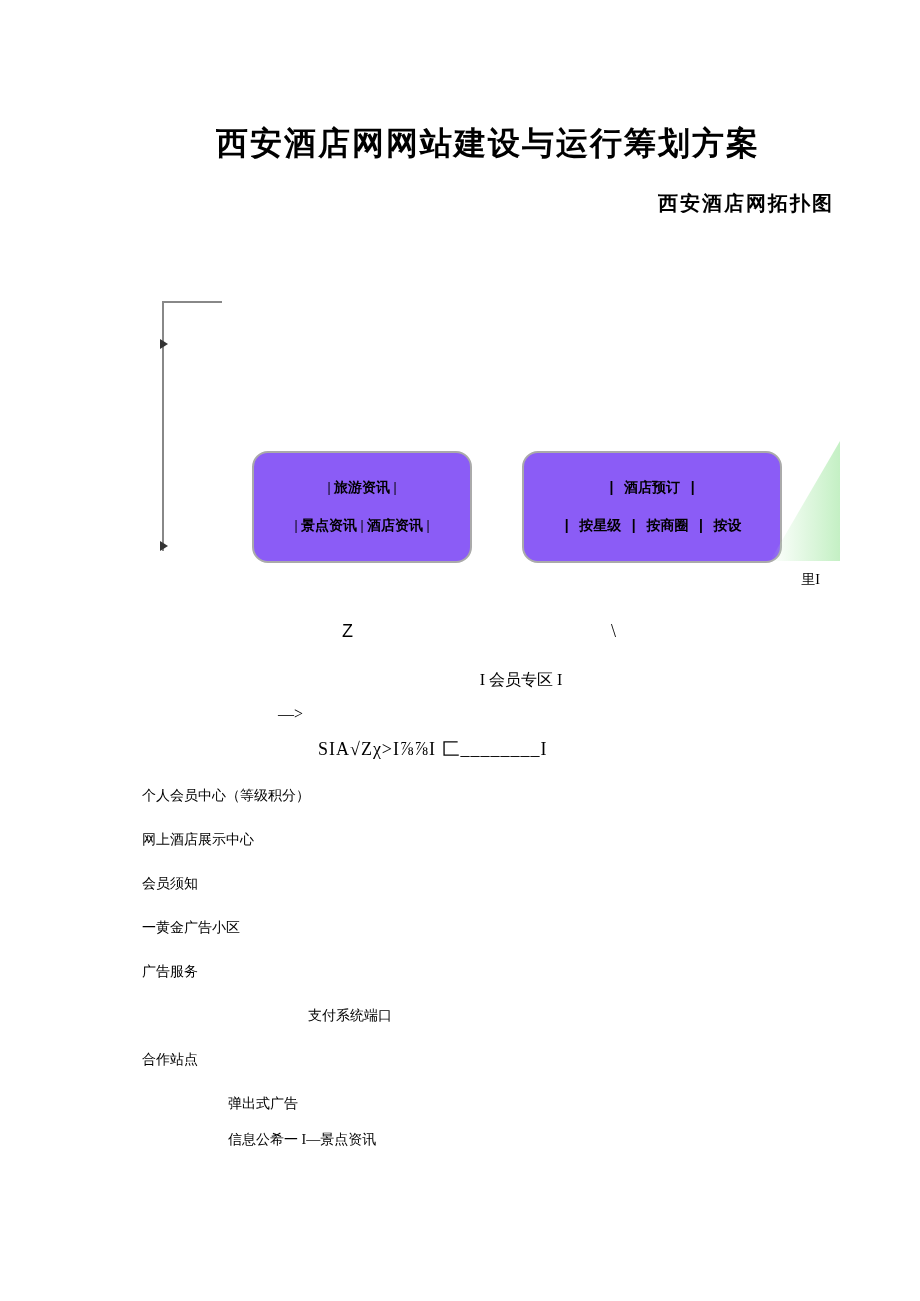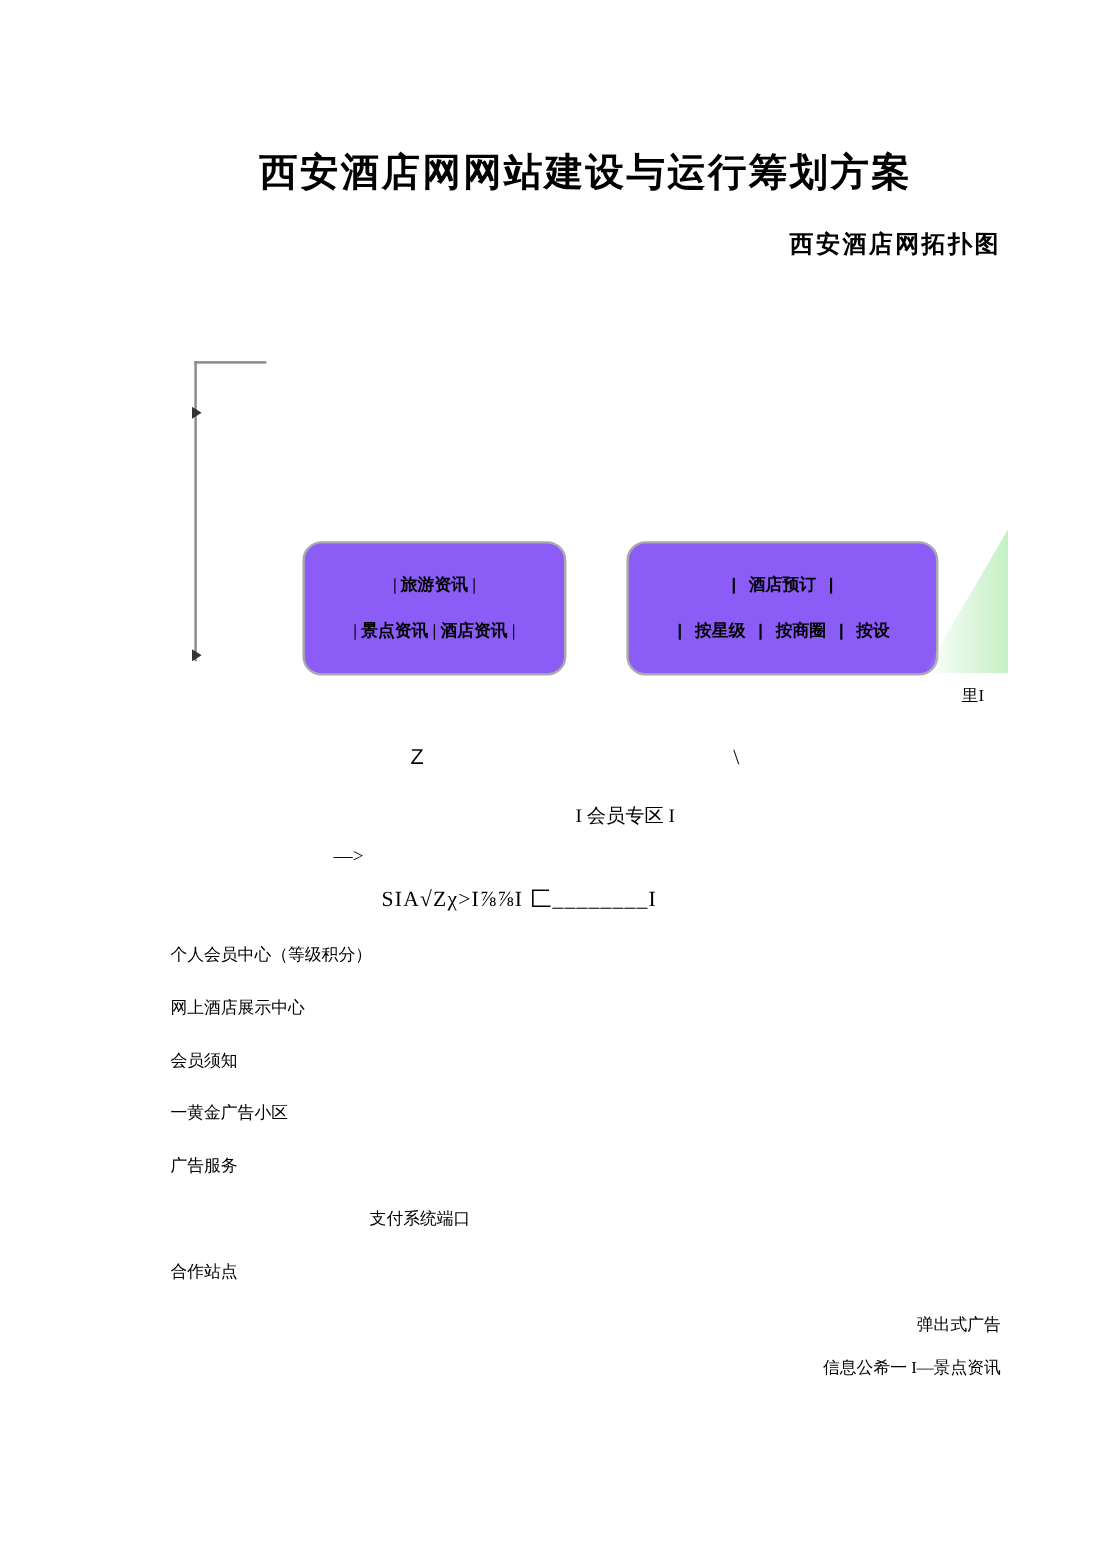--- a/index.html
+++ b/index.html
@@ -130,21 +130,21 @@
       letter-spacing: 1px;
     }
     .list-item {
       font-size: 14px;
       margin-top: 26px;
     }
     .indent1 {
       margin-left: 180px;
     }
     .center-text {
-      text-align: right;
+      text-align: left;
       margin-left: 100px;
     }
   </style>
 </head>
 <body>
 
 <h1 class="title">西安酒店网网站建设与运行筹划方案</h1>
 <h2 class="subtitle">西安酒店网拓扑图</h2>
 
 <div class="diagram">

